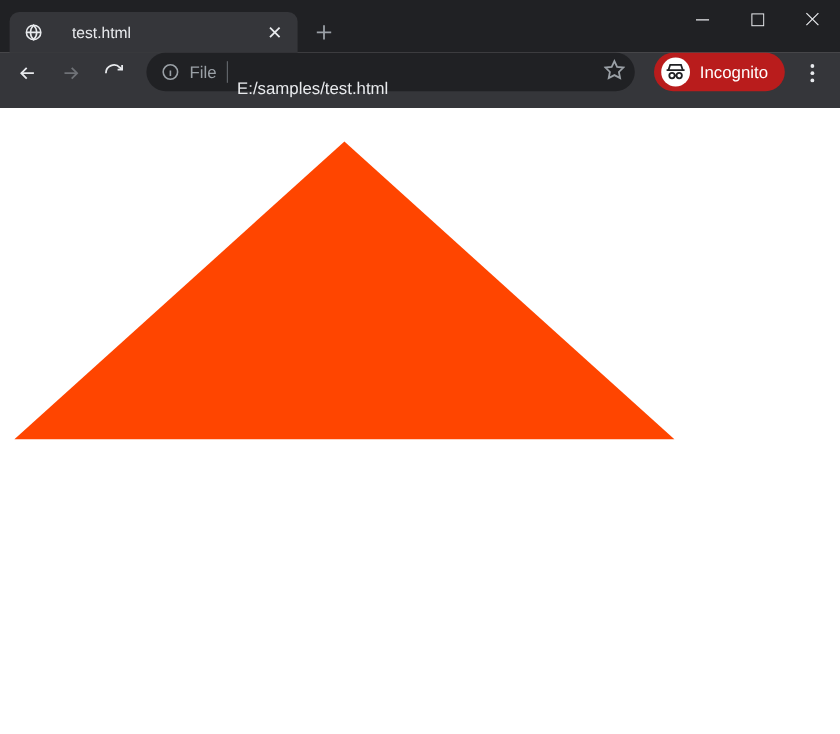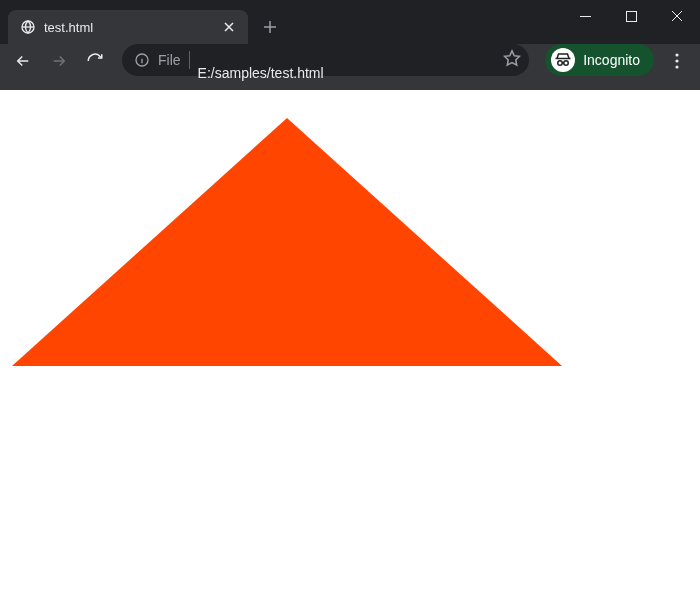--- a/index.html
+++ b/index.html
@@ -2,39 +2,39 @@
 <html><head>
   <meta charset="utf-8">
   <style>
     * { box-sizing: border-box; margin: 0; padding: 0; }
     html, body { width: 700px; height: 612px; overflow: hidden; font-family: "Segoe UI", Arial, sans-serif; background: #fff; }
     .win { width: 700px; height: 612px; display: flex; flex-direction: column; }
 
     
     .titlebar { background: #202124; height: 44px; display: flex; align-items: flex-end; }
     .tabstrip { flex: 1; display: flex; align-items: flex-end; padding-left: 8px; height: 44px; }
-    .tab { background: #35363a; height: 34px; border-radius: 8px 8px 0 0; display: flex; align-items: center; padding: 0 10px 0 12px; color: #e8eaed; font-size: 13px; min-width: 240px; gap: 8px; }
+    .tab { background: #35363a; height: 34px; border-radius: 8px 8px 0 0; display: flex; align-items: center; padding: 0 10px 0 12px; color: #e8eaed; font-size: 13px; min-width: 240px; gap: 24px; }
     .tab .favicon { width: 16px; height: 16px; display: flex; align-items: center; justify-content: center; color: #e8eaed; }
     .tab .title { flex: 1; white-space: nowrap; overflow: hidden; text-overflow: ellipsis; }
     .tab .closex { color: #e8eaed; font-size: 14px; width: 18px; height: 18px; display: flex; align-items: center; justify-content: center; border-radius: 50%; cursor: pointer; }
     .newtab { width: 28px; height: 28px; margin: 0 6px 3px 8px; display: flex; align-items: center; justify-content: center; color: #9aa0a6; cursor: pointer; }
     .wincontrols { display: flex; align-self: flex-start; }
     .wbtn { width: 46px; height: 32px; display: flex; align-items: center; justify-content: center; color: #e8eaed; cursor: pointer; }
     .wbtn svg { display: block; }
 
     
     .toolbar { background: #35363a; height: 46px; display: flex; align-items: flex-start; padding: 0 6px; gap: 2px; }
     .navbtn { width: 34px; height: 34px; display: flex; align-items: center; justify-content: center; color: #e8eaed; border-radius: 50%; cursor: pointer; }
     .navbtn.disabled { color: #6f7277; cursor: default; }
     .omnibox { flex: 1; background: #202124; height: 32px; border-radius: 16px; margin: 0 8px; display: flex; align-items: center; padding: 0 8px 0 12px; gap: 8px; }
     .omnibox .prefix { color: #9aa0a6; font-size: 14px; display: flex; align-items: center; gap: 10px; }
     .omnibox .divider { width: 1px; height: 18px; background: #5f6368; }
     .omnibox .url { color: #e8eaed; font-size: 14px; flex: 1; border: none; background: transparent; outline: none; white-space: nowrap; overflow: hidden; margin-top: 25px; }
     .omnibox .star { color: #9aa0a6; cursor: pointer; }
-    .incognito-chip { background: #14532d; height: 32px; border-radius: 16px; display: flex; align-items: center; padding: 0 14px 0 6px; gap: 8px; margin-left: 6px; cursor: pointer; }
+    .incognito-chip { background: #b91c1c; height: 32px; border-radius: 16px; display: flex; align-items: center; padding: 0 14px 0 6px; gap: 8px; margin-left: 6px; cursor: pointer; }
     .incognito-chip .label { color: #fff; font-size: 14px; }
     .incog-ico { width: 24px; height: 24px; background: #fff; border-radius: 50%; display: flex; align-items: center; justify-content: center; }
     .kebab { width: 34px; height: 34px; display: flex; align-items: center; justify-content: center; color: #e8eaed; cursor: pointer; margin-left: 4px; }
 
     
     .viewport { flex: 1; background: #ffffff; position: relative; overflow: hidden; }
     .triangle { position: absolute; top: 28px; left: 12px; width: 0; height: 0;
       border-left: 275px solid transparent;
       border-right: 275px solid transparent;
       border-bottom: 248px solid #ff4500; }

